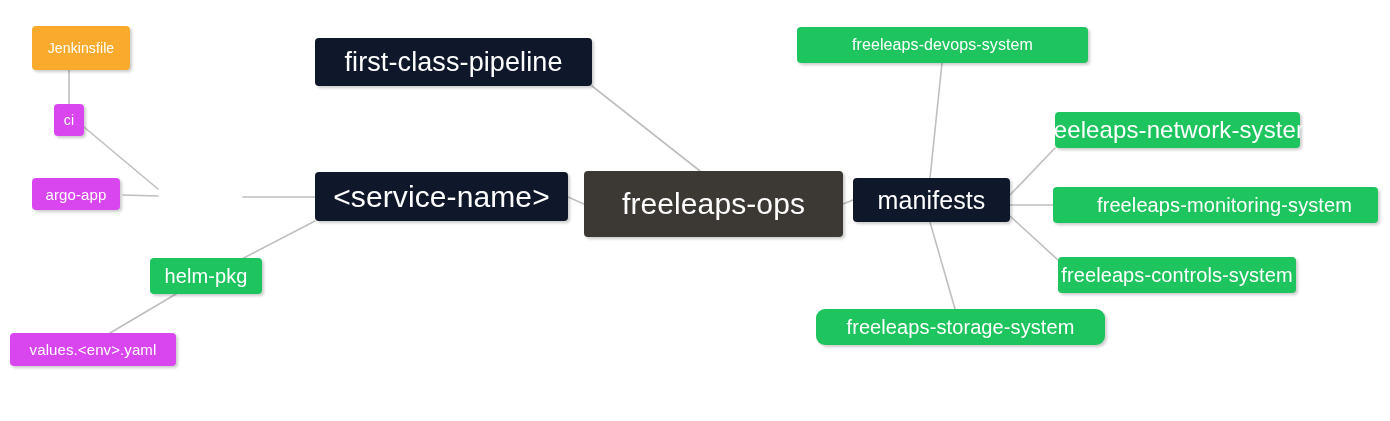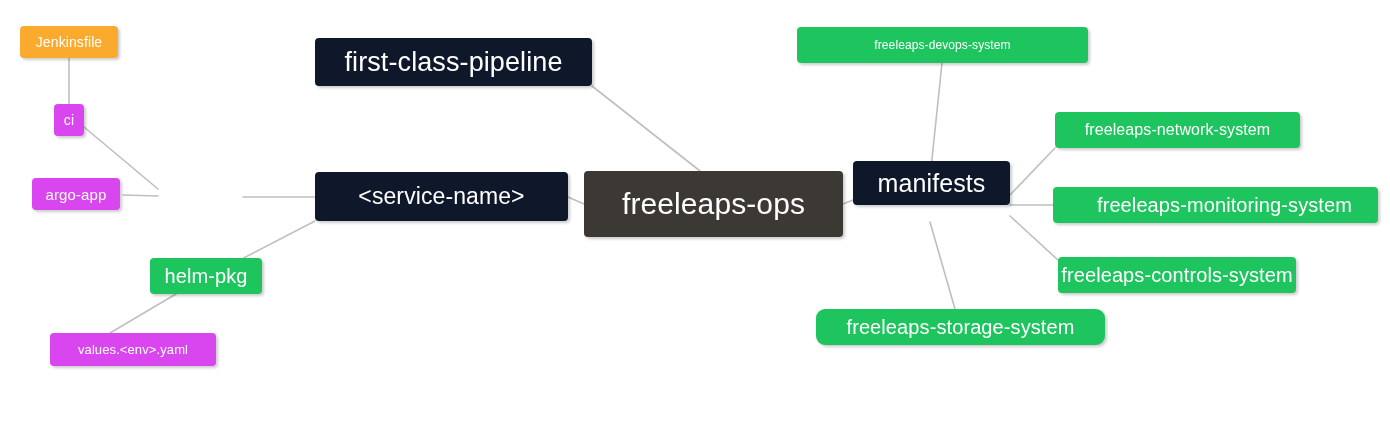--- a/index.html
+++ b/index.html
@@ -68,48 +68,48 @@
       <path d="M 176 294 L 110 333" stroke="#bfbfbf" stroke-width="1.6" fill="none" stroke-linecap="round"></path>
       <path d="M 930 178 L 942 63" stroke="#bfbfbf" stroke-width="1.6" fill="none" stroke-linecap="round"></path>
       <path d="M 1010 195 L 1055 148" stroke="#bfbfbf" stroke-width="1.6" fill="none" stroke-linecap="round"></path>
       <path d="M 1010 205 L 1053 205" stroke="#bfbfbf" stroke-width="1.6" fill="none" stroke-linecap="round"></path>
       <path d="M 1010 216 L 1058 260" stroke="#bfbfbf" stroke-width="1.6" fill="none" stroke-linecap="round"></path>
       <path d="M 930 222 L 955 309" stroke="#bfbfbf" stroke-width="1.6" fill="none" stroke-linecap="round"></path>
     </svg>
 <div class="node c-dark" style="left: 584px; top: 171px; width: 259px; height: 66px; font-size: 30px;">
       <span class="node-label">freeleaps-ops</span>
     </div>
-    <div class="node c-blue" style="left: 315px; top: 172px; width: 253px; height: 49px; font-size: 23px;">
+    <div class="node c-blue" style="left: 315px; top: 172px; width: 253px; height: 49px; font-size: 30px;">
       <span class="node-label">&lt;service-name&gt;</span>
     </div>
     <div class="node c-blue" style="left: 315px; top: 38px; width: 277px; height: 48px; font-size: 27px;">
       <span class="node-label">first-class-pipeline</span>
     </div>
-    <div class="node c-blue" style="left: 853px; top: 161px; width: 157px; height: 44px; font-size: 25px;">
+    <div class="node c-blue" style="left: 853px; top: 178px; width: 157px; height: 44px; font-size: 25px;">
       <span class="node-label">manifests</span>
     </div>
     <div class="node c-green" style="left: 150px; top: 258px; width: 112px; height: 36px; font-size: 20px;">
       <span class="node-label">helm-pkg</span>
     </div>
     <div class="node c-red" style="left: 54px; top: 104px; width: 30px; height: 32px; font-size: 14px;">
       <span class="node-label">ci</span>
     </div>
-    <div class="node c-orange" style="left: 20px; top: 26px; width: 98px; height: 32px; font-size: 14px;">
+    <div class="node c-orange" style="left: 32px; top: 26px; width: 98px; height: 44px; font-size: 14px;">
       <span class="node-label">Jenkinsfile</span>
     </div>
     <div class="node c-red" style="left: 32px; top: 178px; width: 88px; height: 32px; font-size: 15px;">
       <span class="node-label">argo-app</span>
     </div>
-    <div class="node c-red" style="left: 10px; top: 333px; width: 166px; height: 33px; font-size: 13px; margin-left: 40px;">
+    <div class="node c-red" style="left: 10px; top: 333px; width: 166px; height: 33px; font-size: 15px;">
       <span class="node-label">values.&lt;env&gt;.yaml</span>
     </div>
-    <div class="node c-green" style="left: 797px; top: 27px; width: 291px; height: 36px; font-size: 12px;">
+    <div class="node c-green" style="left: 797px; top: 27px; width: 291px; height: 36px; font-size: 16px;">
       <span class="node-label">freeleaps-devops-system</span>
     </div>
-    <div class="node c-green" style="left: 1055px; top: 112px; width: 245px; height: 36px; font-size: 16px;">
+    <div class="node c-green" style="left: 1055px; top: 112px; width: 245px; height: 36px; font-size: 24px;">
       <span class="node-label">freeleaps-network-system</span>
     </div>
     <div class="node c-green" style="left: 1053px; top: 187px; width: 325px; height: 36px; font-size: 20px; padding-left: 18px;">
       <span class="node-label">freeleaps-monitoring-system</span>
     </div>
     <div class="node c-green" style="left: 1058px; top: 257px; width: 238px; height: 36px; font-size: 20px;">
       <span class="node-label">freeleaps-controls-system</span>
     </div>
     <div class="node c-green" style="left: 816px; top: 309px; width: 289px; height: 36px; font-size: 20px; border-radius: 9px;">
       <span class="node-label">freeleaps-storage-system</span>

